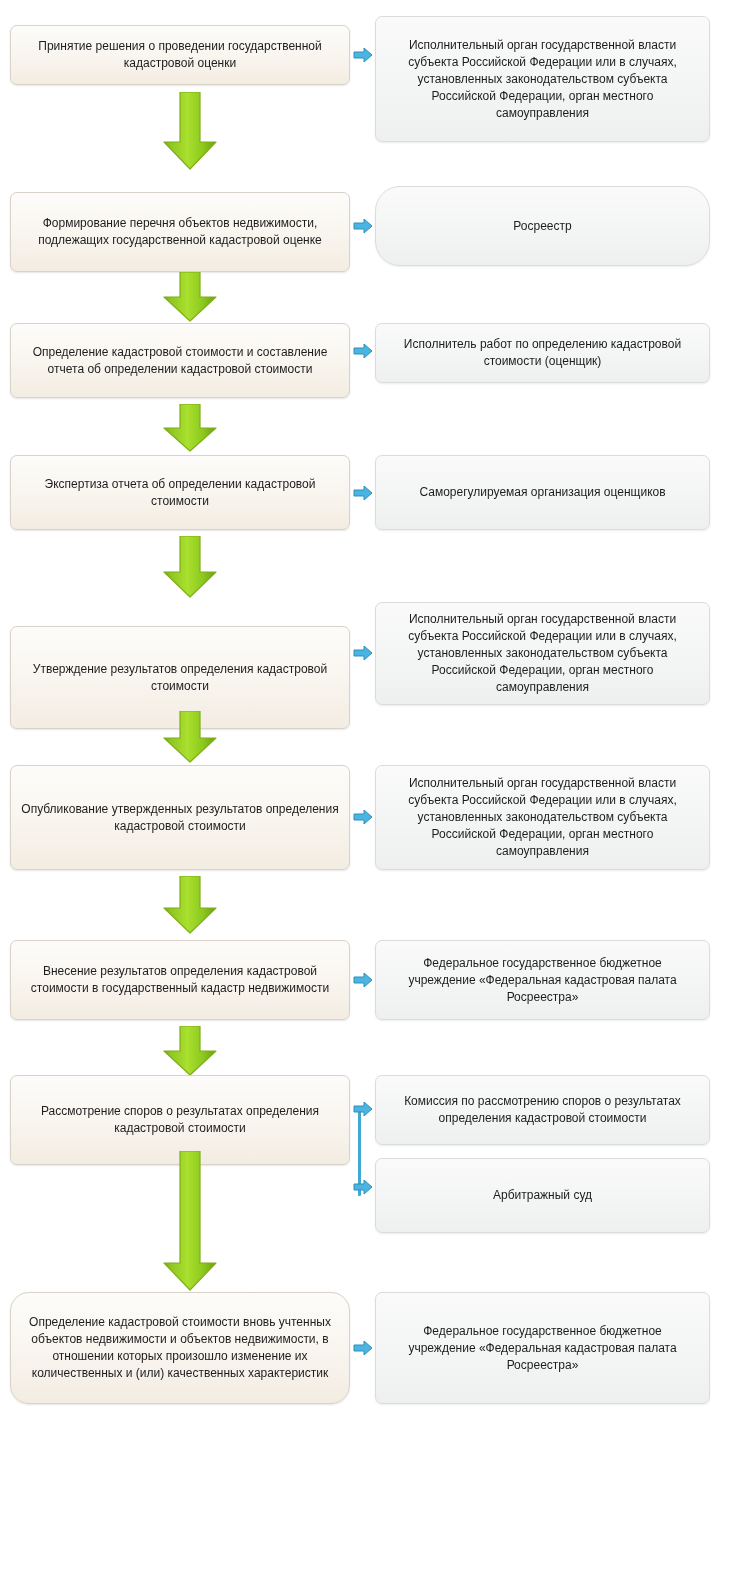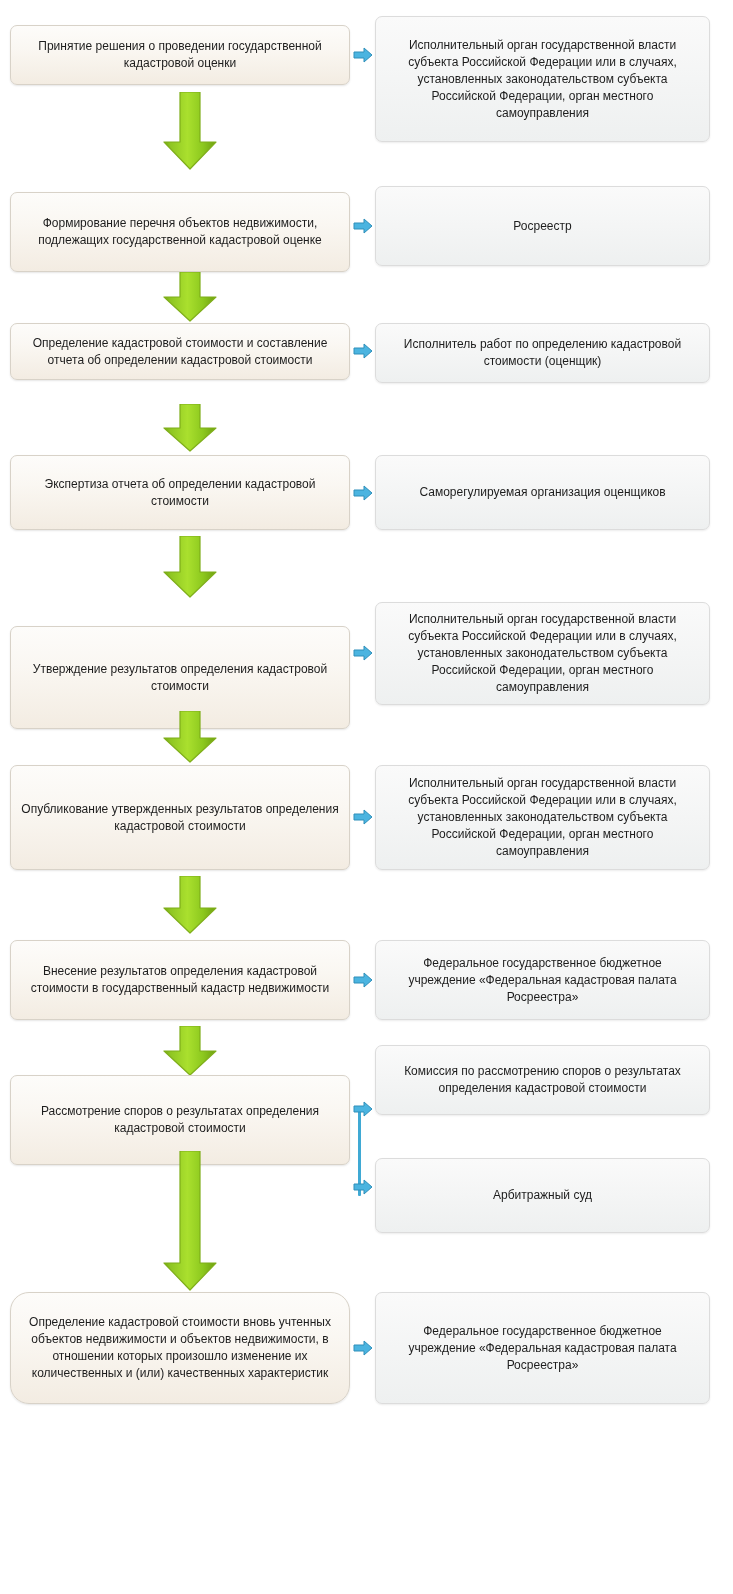--- a/index.html
+++ b/index.html
@@ -124,39 +124,39 @@
   </div>
 
   <div class="lbox" style="top:192px; height:80px;">
     <span class="btext">Формирование перечня объектов недвижимости, подлежащих государственной кадастровой оценке</span>
   </div>
   <div class="bluearrow" style="top:217px;">
     <svg width="20" height="18" viewBox="0 0 20 18">
       <path d="M1 6 L11 6 L11 2 L19 9 L11 16 L11 12 L1 12 Z" fill="#4bb4e0" stroke="#2f8fba" stroke-width="1" stroke-linejoin="round"></path>
     </svg>
   </div>
-  <div class="rbox" style="top:186px; height:80px;">
+  <div class="rbox" style="top:186px; height:80px;border-radius:25px;">
     <span class="btext">Росреестр</span>
   </div>
   <div class="greenarrow" style="top:272px; height:50px;">
     <svg viewBox="0 0 60 50" preserveAspectRatio="none">
       <defs>
         <linearGradient id="gg2" x1="0" y1="0" x2="1" y2="0">
           <stop offset="0%" stop-color="#74a712"></stop>
             <stop offset="12%" stop-color="#8ec522"></stop>
           <stop offset="45%" stop-color="#aae02e"></stop>
             <stop offset="75%" stop-color="#8cc81e"></stop>
           <stop offset="100%" stop-color="#6e9f10"></stop>
         </linearGradient>
       </defs>
       <path d="M20 0 L40 0 L40 25 L56 25 L30 49 L4 25 L20 25 Z" fill="url(#gg2)" stroke="#7fae1a" stroke-width="1.2" stroke-linejoin="round"></path>
     </svg>
   </div>
 
-  <div class="lbox" style="top:323px; height:57px;">
+  <div class="lbox" style="top:323px; height:75px;">
     <span class="btext">Определение кадастровой стоимости и составление отчета об определении кадастровой стоимости</span>
   </div>
   <div class="bluearrow" style="top:342px;">
     <svg width="20" height="18" viewBox="0 0 20 18">
       <path d="M1 6 L11 6 L11 2 L19 9 L11 16 L11 12 L1 12 Z" fill="#4bb4e0" stroke="#2f8fba" stroke-width="1" stroke-linejoin="round"></path>
     </svg>
   </div>
   <div class="rbox" style="top:323px; height:60px;">
     <span class="btext">Исполнитель работ по определению кадастровой стоимости (оценщик)</span>
   </div>
@@ -283,21 +283,21 @@
     <span class="btext">Рассмотрение споров о результатах определения кадастровой стоимости</span>
   </div>
 
   <div class="bluestem" style="top:1108px; height:88px;"></div>
 
   <div class="bluearrow" style="top:1100px;">
     <svg width="20" height="18" viewBox="0 0 20 18">
       <path d="M1 6 L11 6 L11 2 L19 9 L11 16 L11 12 L1 12 Z" fill="#4bb4e0" stroke="#2f8fba" stroke-width="1" stroke-linejoin="round"></path>
     </svg>
   </div>
-  <div class="rbox" style="top:1045px; height:70px;">
+  <div class="rbox" style="top:1075px; height:70px;">
     <span class="btext">Комиссия по рассмотрению споров о результатах определения кадастровой стоимости</span>
   </div>
 
   <div class="bluearrow" style="top:1178px;">
     <svg width="20" height="18" viewBox="0 0 20 18">
       <path d="M1 6 L11 6 L11 2 L19 9 L11 16 L11 12 L1 12 Z" fill="#4bb4e0" stroke="#2f8fba" stroke-width="1" stroke-linejoin="round"></path>
     </svg>
   </div>
   <div class="rbox" style="top:1158px; height:75px;">
     <span class="btext">Арбитражный суд</span>

